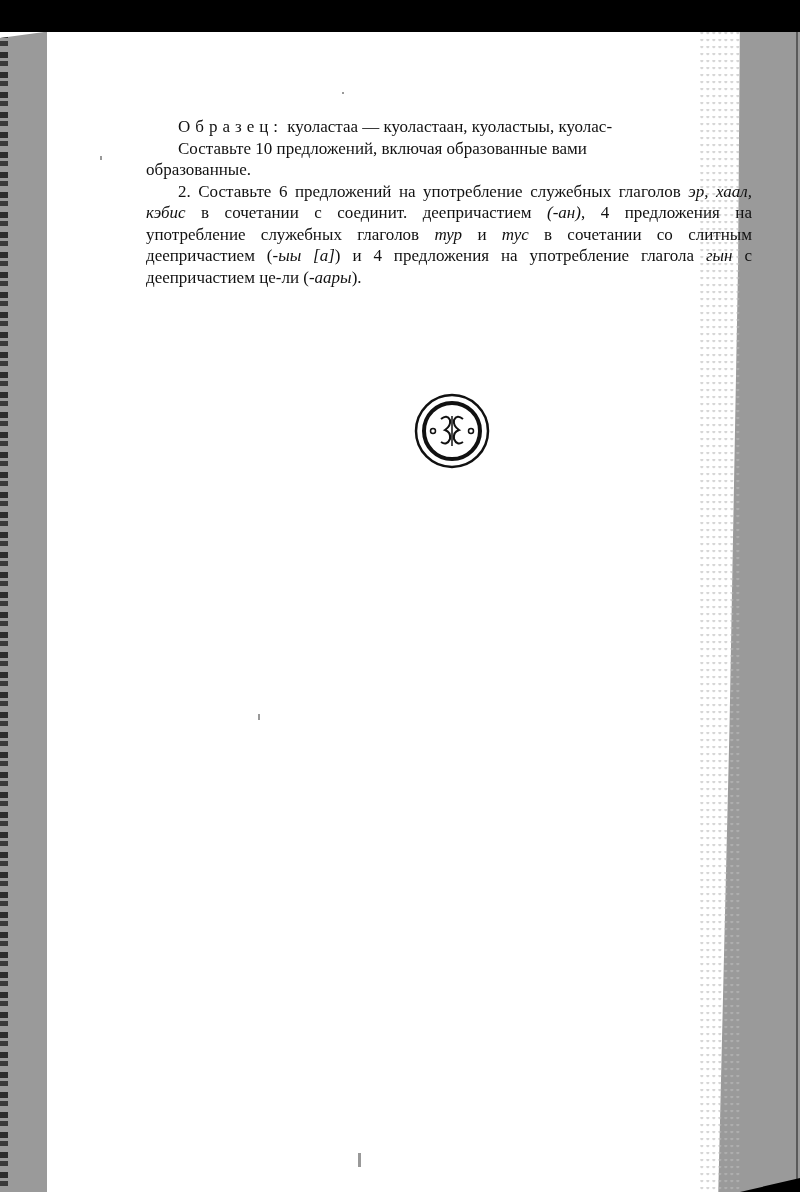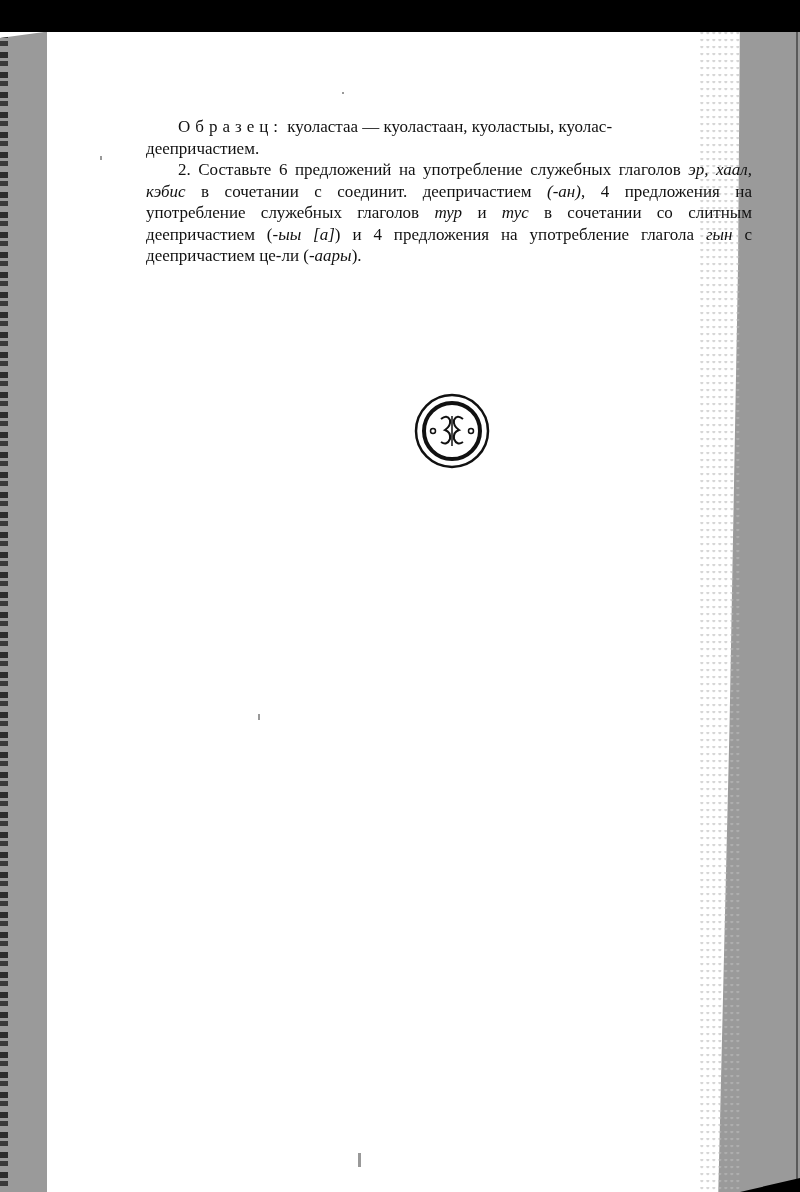--- a/index.html
+++ b/index.html
@@ -70,21 +70,24 @@
 <div class="left-gutter-line"></div>
 <div class="right-edge"></div>
 <div class="right-edge-speckle"></div>
 <div class="right-line"></div>
 <div class="bottom-corner"></div>
 
 <div class="text-block">
   <p>
     <span class="spaced">Образец:</span><span> куоластаа — куоластаан,   куоластыы, куолас-</span><br>
   </p>
-  <p class="noindent">деепричастием.</p>
+  <p>
+    <span>Составьте 10 предложений,  включая  образованные вами</span>
+  </p>
+  <p class="noindent">образованные.</p>
   <p><span>2. Составьте 6 предложений  на употребление  служебных глаголов </span><span class="it">эр, хаал, кэбис</span><span> в сочетании с соединит. деепричастием </span><span class="it">(-ан)</span><span>, 4 предложения на употребление служебных глаголов </span><span class="it">тур</span><span> и </span><span class="it">тус</span><span> в сочетании со слитным  деепричастием  (</span><span class="it">-ыы [а]</span><span>) и 4 предложения на употребление глагола </span><span class="it">гын</span><span> с деепричастием це-ли (</span><span class="it">-аары</span><span>).</span></p>
 </div>
 
 <div class="ornament">
   <svg width="78" height="78" viewBox="0 0 78 78">
     <circle cx="39" cy="39" r="36" fill="none" stroke="#111" stroke-width="2.5"></circle>
     <circle cx="39" cy="39" r="28" fill="none" stroke="#111" stroke-width="4"></circle>
     <circle cx="20" cy="39" r="2.5" fill="none" stroke="#111" stroke-width="1.5"></circle>
     <circle cx="58" cy="39" r="2.5" fill="none" stroke="#111" stroke-width="1.5"></circle>
     <path d="M28 27 Q34 22 37 28 Q38 34 32 38 Q38 40 37 47 Q34 54 28 50" fill="none" stroke="#111" stroke-width="2"></path>

